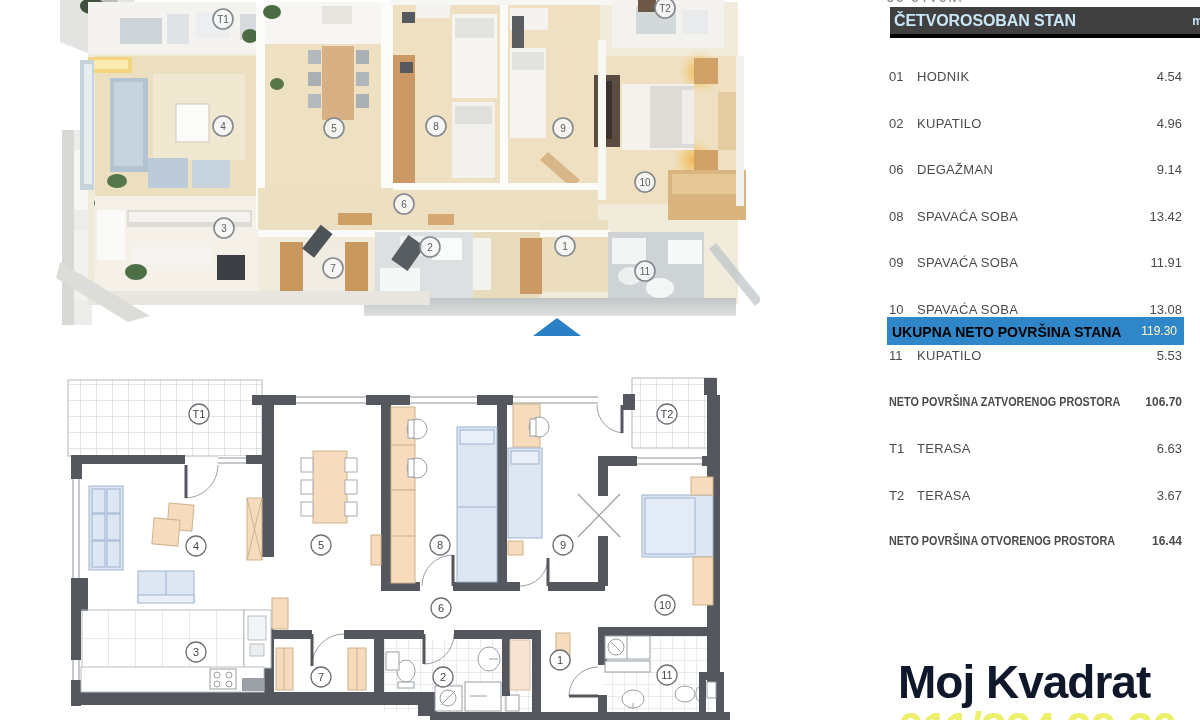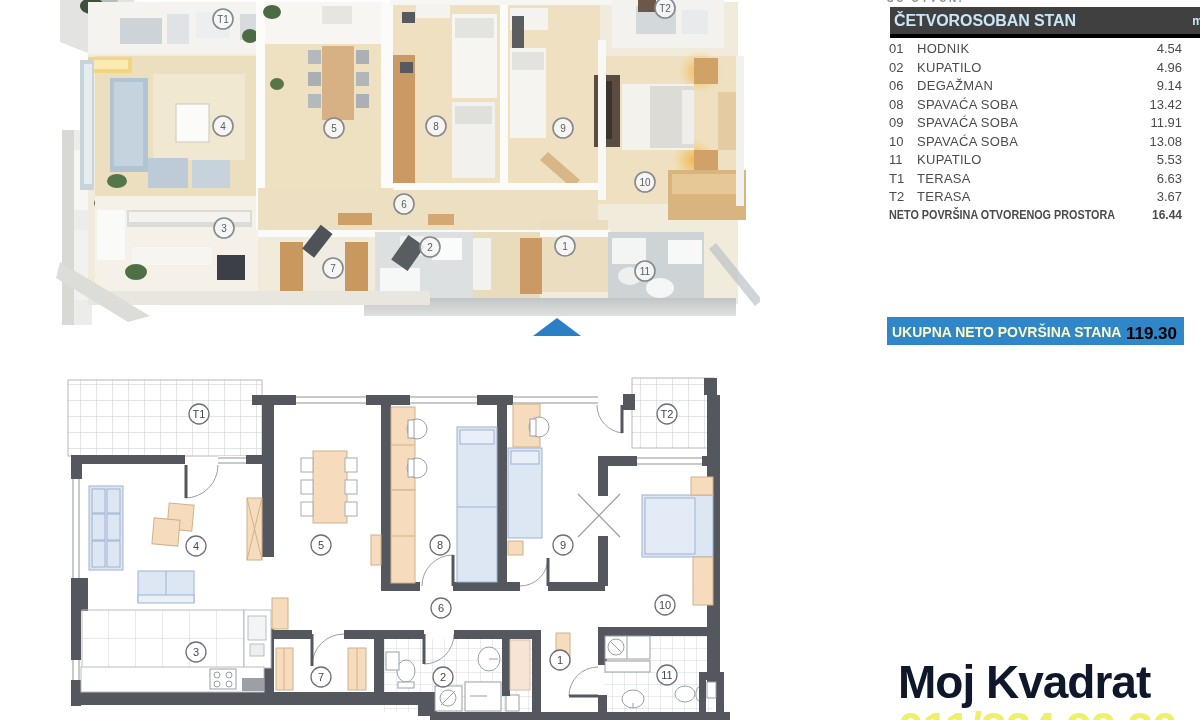--- a/index.html
+++ b/index.html
@@ -2,29 +2,29 @@
 <html><head>
 <meta charset="utf-8">
 <style>
   html,body{margin:0;padding:0;width:1200px;height:720px;overflow:hidden;background:#ffffff;
     font-family:"Liberation Sans", sans-serif;}
   .abs{position:absolute;}
   #hdrbar{left:890px;top:7px;width:322px;height:27px;background:#404040;border-bottom:4px solid #000000;}
   #hdrbar .t{position:absolute;left:4px;top:5px;font-size:16px;font-weight:bold;color:#c9e6f7;letter-spacing:-0.1px;}
   #hdrbar .m{position:absolute;right:5px;top:7px;font-size:12px;font-weight:bold;color:#c9e6f7;}
   #rows{left:889px;top:39px;width:293px;color:#4b4b4b;}
-  .row{position:relative;height:18.5px;font-size:13px;}
+  .row{position:relative;height:18.5px;font-size:13px;margin-top:28px;}
   .row .n{position:absolute;left:0;top:2px;width:26px;}
   .row .nm{position:absolute;left:28px;top:2px;letter-spacing:0.3px;}
   .row .v{position:absolute;right:0;top:2px;}
   .row.b{font-weight:bold;font-size:12px;}
   .row.b .nm{left:0;letter-spacing:0px;display:inline-block;transform:scaleX(0.9);transform-origin:0 0;white-space:nowrap;}
   #botbar{left:887px;top:317px;width:297px;height:28px;background:#2f86c8;}
-  #botbar .t{position:absolute;left:5px;top:7px;font-size:14px;font-weight:bold;color:#fef9c3;}
-  #botbar .v{position:absolute;right:7px;top:7px;font-size:17px;font-weight:bold;color:#000000;}
+  #botbar .t{position:absolute;left:5px;top:7px;font-size:14px;font-weight:bold;color:#000000;}
+  #botbar .v{position:absolute;right:7px;top:7px;font-size:12px;font-weight:normal;color:#fef9c3;}
   #logo1{left:898px;top:655px;font-size:46px;font-weight:bold;color:#0f172a;letter-spacing:-1px;}
   #logo2{left:898px;top:702px;font-size:46px;font-weight:bold;color:#eef06c;letter-spacing:-1px;}
   #topsliver{left:887px;top:-7px;font-size:10px;color:#8f8f8f;letter-spacing:2.5px;font-weight:bold;}
 </style>
 </head>
 <body>
 
 <svg class="abs" style="left:0;top:0" width="760" height="340" viewBox="0 0 760 340">
 <defs>
 <radialGradient id="glow" cx="50%" cy="50%" r="50%">
@@ -681,20 +681,24 @@
   <div class="row">
       <span class="n">10</span>
       <span class="nm">SPAVAĆA SOBA</span>
       <span class="v">13.08</span>
     </div>
   <div class="row">
       <span class="n">11</span>
       <span class="nm">KUPATILO</span>
       <span class="v">5.53</span>
     </div>
+  <div class="row b">
+      <span class="nm">NETO POVRŠINA ZATVORENOG PROSTORA</span>
+      <span class="v">106.70</span>
+    </div>
   <div class="row">
       <span class="n">T1</span>
       <span class="nm">TERASA</span>
       <span class="v">6.63</span>
     </div>
   <div class="row">
       <span class="n">T2</span>
       <span class="nm">TERASA</span>
       <span class="v">3.67</span>
     </div>

